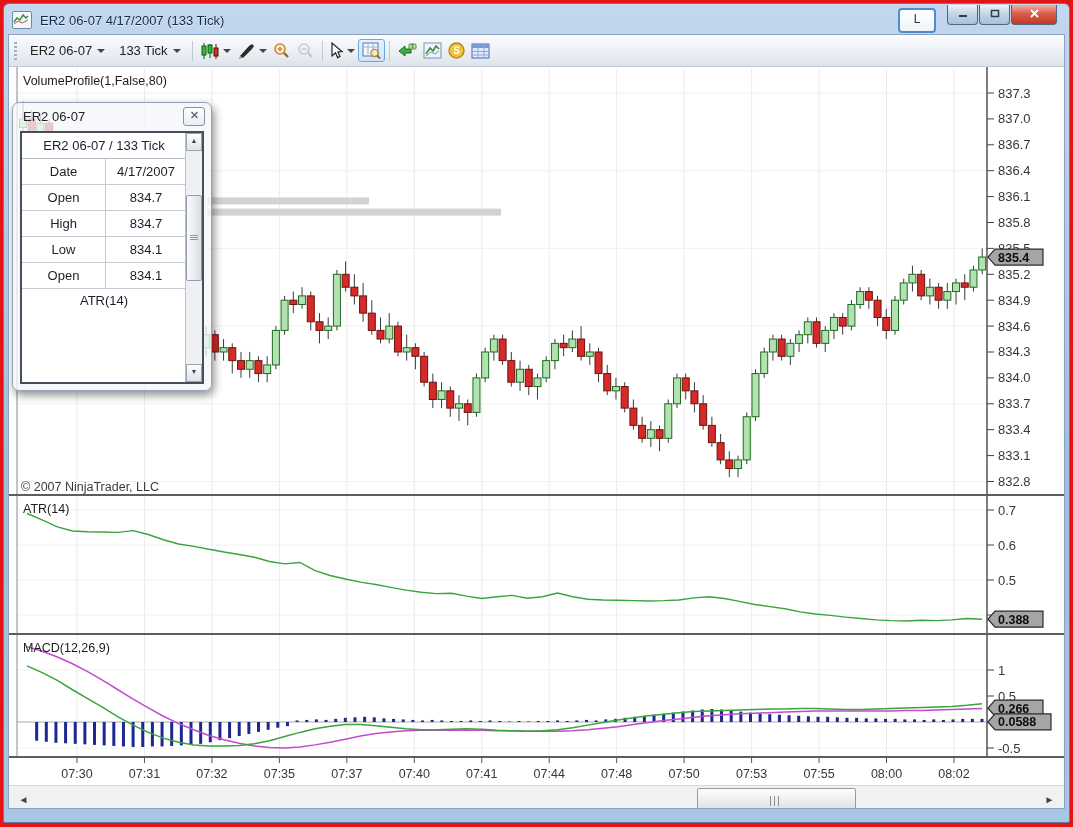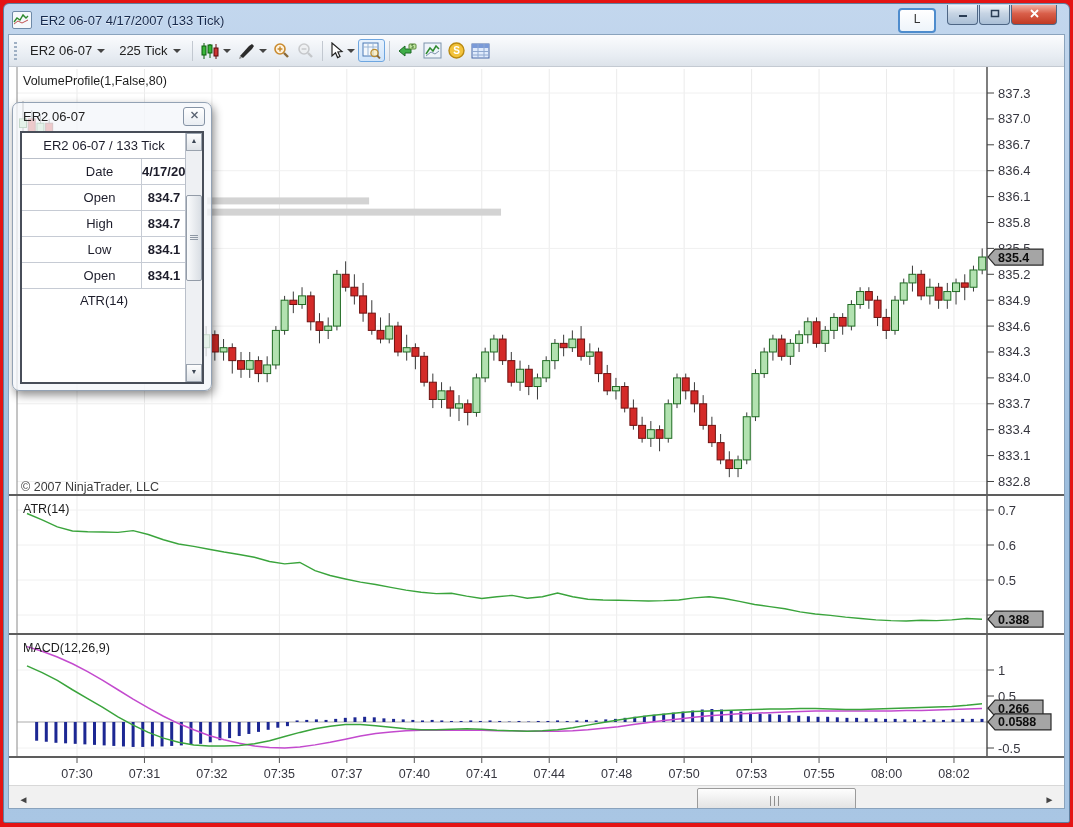--- a/index.html
+++ b/index.html
@@ -30,23 +30,23 @@
   .chart-wrap{position:absolute;left:0;top:32px;width:1059px;height:717px;background:#fff;}
   svg text{font-family:"Liberation Sans",sans-serif;}
   
   .dw{position:absolute;left:3px;top:35px;width:198px;height:287px;border-radius:7px;background:rgba(243,246,250,0.78);border:1px solid #93a2b4;box-shadow:2px 4px 10px rgba(0,0,0,0.45);}
   .dw-titlebar{height:27px;display:flex;align-items:center;padding:0 6px 0 10px;}
   .dw-title{font-size:13px;color:#222;}
   .dw-close{margin-left:auto;width:20px;height:17px;background:linear-gradient(#ffffff,#e9edf2);border:1px solid #8593a5;border-radius:3px;font-size:10px;color:#555;text-align:center;line-height:15px;}
   .dw-table{position:absolute;left:7px;right:7px;top:28px;bottom:6px;background:#fff;border:2px solid #484e59;overflow:hidden;}
   .dw-grid{position:absolute;left:0;top:0;right:16px;bottom:0;text-align:right;}
   .dw-header{height:25px;border-bottom:1px solid #b9bfc9;font-size:13px;color:#1d1d2b;display:flex;align-items:center;justify-content:center;}
-  .dw-row{height:25px;display:grid;grid-template-columns:84px 1fr;border-bottom:1px solid #c6cbd4;font-size:13px;color:#1d1d2b;padding-left:36px;}
+  .dw-row{height:25px;display:grid;grid-template-columns:84px 1fr;border-bottom:1px solid #c6cbd4;font-size:13px;color:#1d1d2b;}
   .dw-row > div{display:flex;align-items:center;justify-content:center;border-right:1px solid #c6cbd4;}
-  .dw-row > div:last-child{border-right:none;font-weight:bold;}
+  .dw-row > div:last-child{border-right:none;}
   .dw-footer{height:22px;display:flex;align-items:flex-start;justify-content:center;font-size:13px;color:#1d1d2b;padding-top:4px;}
   .dw-scroll{position:absolute;right:0;top:0;bottom:0;width:16px;background:#eef0f3;border-left:1px solid #b9bfc9;}
   .dw-scroll .sb-btn{position:absolute;left:0;right:0;height:16px;background:linear-gradient(#fdfdfd,#dfe3e8);border:1px solid #9aa3ae;font-size:7px;color:#3c4654;text-align:center;line-height:14px;}
   .dw-thumb{position:absolute;left:0;right:0;top:62px;height:84px;background:linear-gradient(90deg,#fafbfc,#d9dee4);border:1px solid #939ca8;border-radius:2px;}
   .dw-thumb .grip3{position:absolute;left:3px;right:3px;top:38px;}
   .grip3 i{display:block;height:1px;background:#8e98a4;margin:1px 0;}
   
   .hscroll{position:absolute;left:0;right:0;top:750px;height:29px;background:#f1f1f1;border-top:1px solid #d8d8d8;}
   .hs-btn{position:absolute;top:3px;width:21px;height:22px;color:#444;font-size:10px;text-align:center;line-height:22px;}
   .hs-thumb{position:absolute;left:688px;top:2px;width:157px;height:24px;background:linear-gradient(#fefefe,#dcdcdc);border:1px solid #9b9b9b;border-radius:2px;}
@@ -85,21 +85,21 @@
 
   <div class="client">
 
     <div class="toolbar">
       <div class="grip"></div>
       <div class="tb-item">
         <span>ER2 06-07</span>
         <span class="dd-arrow"></span>
       </div>
       <div class="tb-item">
-        <span>225 Tick</span>
+        <span>133 Tick</span>
         <span class="dd-arrow"></span>
       </div>
       <div class="tb-sep"></div>
       <div class="tb-btn">
         <span>
               <svg width="20" height="18" viewBox="0 0 20 18">
                 <line x1="4" y1="1" x2="4" y2="17" stroke="#0a5c0a"></line>
                 <rect x="2" y="4" width="4" height="9" fill="#39b53a" stroke="#0a5c0a"></rect>
                 <line x1="10" y1="2" x2="10" y2="16" stroke="#0a5c0a"></line>
                 <rect x="8" y="3" width="4" height="8" fill="#39b53a" stroke="#0a5c0a"></rect>

